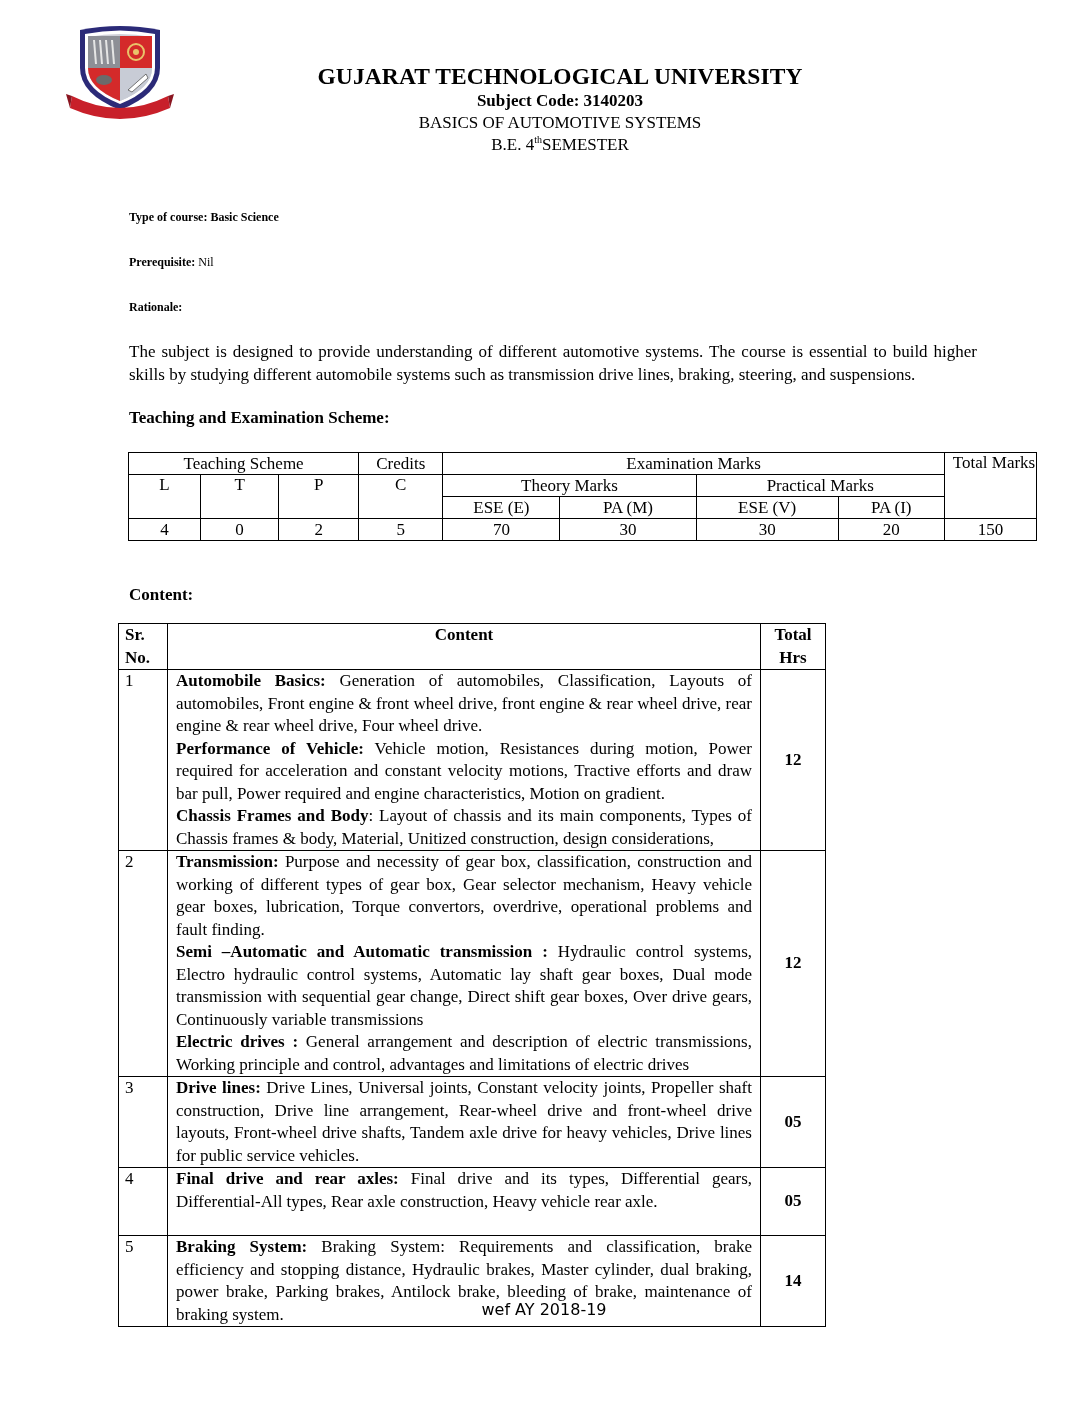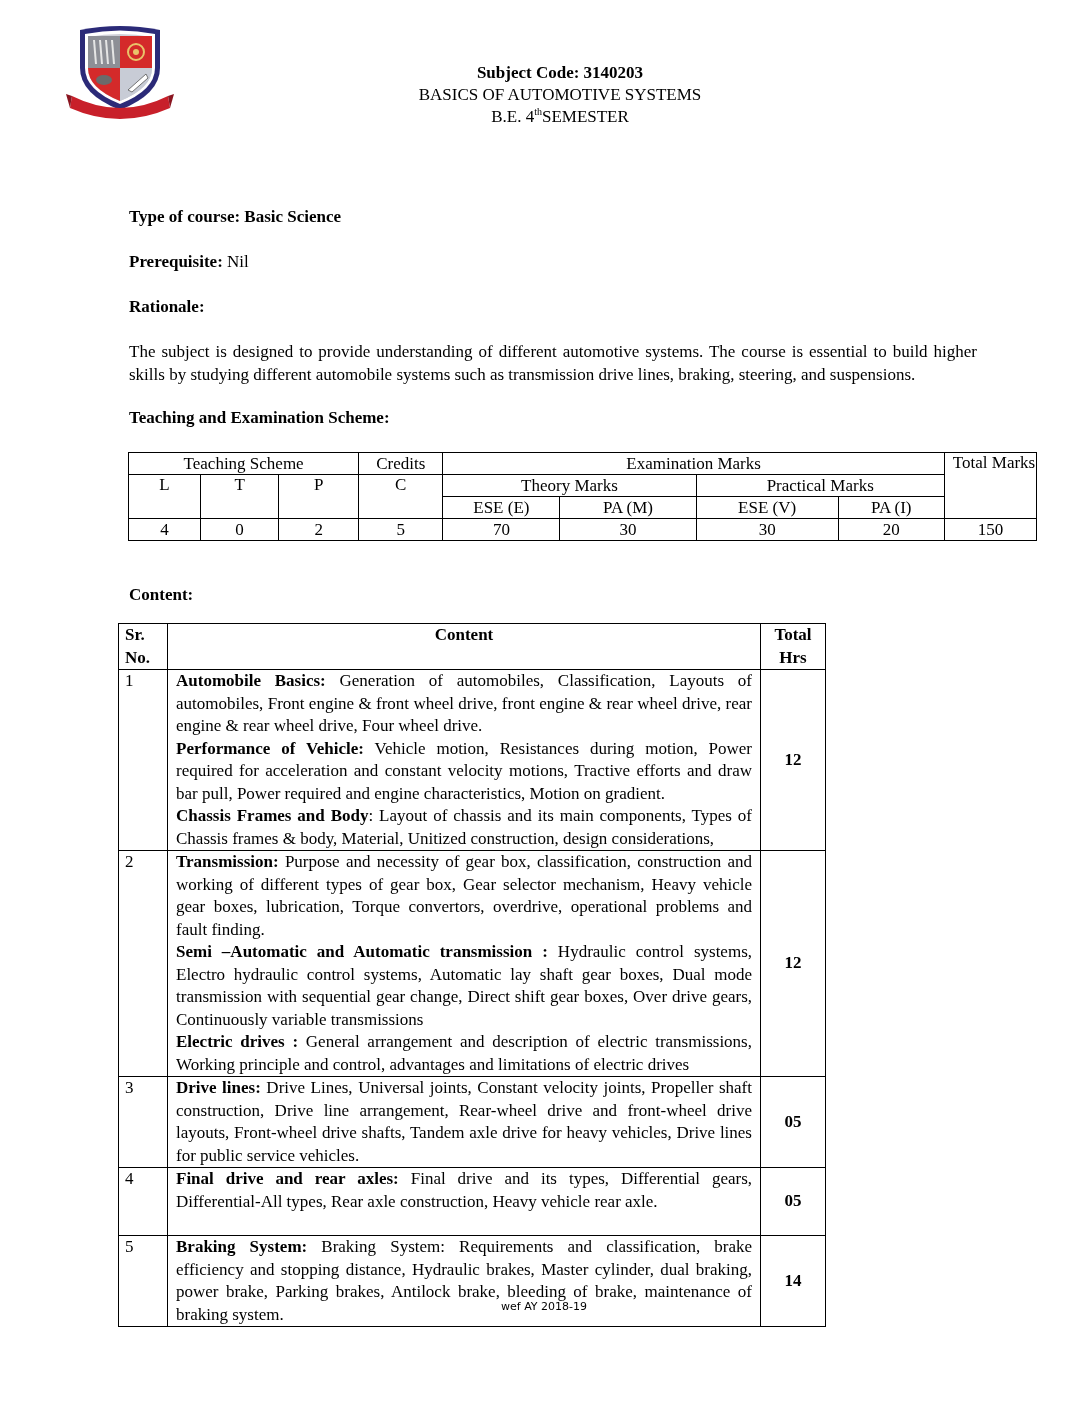--- a/index.html
+++ b/index.html
@@ -4,40 +4,40 @@
 <style>
   html, body { margin: 0; padding: 0; background: #ffffff; }
   body { width: 1088px; height: 1408px; position: relative; overflow: hidden;
          font-family: "Liberation Serif", "DejaVu Serif", serif; color: #000; }
   .logo { position: absolute; left: 66px; top: 24px; width: 108px; height: 96px; }
   .header { position: absolute; left: 280px; top: 62px; width: 560px; text-align: center; }
   .h-univ { font-size: 23.5px; font-weight: bold; line-height: 28px; letter-spacing: 0.1px; }
   .h-line { font-size: 17px; line-height: 22px; }
   .h-bold { font-weight: bold; }
   .h-sup { font-size: 10px; vertical-align: super; line-height: 0; }
-  .field { position: absolute; left: 129px; font-size: 17px; line-height: 20px; }
+  .field { position: absolute; left: 129px; font-size: 12px; line-height: 20px; }
   .bold { font-weight: bold; }
   .para { position: absolute; left: 129px; top: 341px; width: 848px; font-size: 17px;
           line-height: 22.5px; text-align: justify; }
   .scheme-title { position: absolute; left: 129px; top: 408px; font-size: 17px; font-weight: bold; }
   table { border-collapse: collapse; position: absolute; }
   .scheme { left: 128px; top: 452px; width: 909px; font-size: 17px; }
   .scheme td { border: 1.5px solid #000; text-align: center; padding: 0; height: 21px; line-height: 20px; }
   .content-title { position: absolute; left: 129px; top: 585px; font-size: 17px; font-weight: bold; }
   .content { left: 118px; top: 623px; width: 708px; font-size: 17px; }
   .content td, .content th { border: 1.5px solid #000; vertical-align: top; line-height: 22.5px; padding: 0 8px; }
   .content th { font-weight: bold; text-align: center; }
   .content th.sr { text-align: left; padding-left: 6px; width: 34px; }
   .content th.hrs { width: 56px; padding: 0 4px; }
   .content td.sr { padding-left: 6px; }
   .content td.txt { text-align: justify; }
   .content td.hrs { text-align: center; vertical-align: middle; font-weight: bold; margin-left: 38px; }
   .content td.txt p { margin: 0; }
   .footer { position: absolute; left: 0; width: 1088px; top: 1300px; text-align: center;
-            font-family: "DejaVu Sans", "Liberation Sans", sans-serif; font-size: 11px; }
+            font-family: "DejaVu Sans", "Liberation Sans", sans-serif; font-size: 16px; }
 </style>
 </head>
 <body>
 
 <div class="logo">
   <svg width="108" height="96" viewBox="0 0 108 96">
     <path d="M14 6 Q54 -2 94 6 L94 44 Q94 70 54 86 Q14 70 14 44 Z" fill="#2b2a78"></path>
     <path d="M19 10 Q54 3 89 10 L89 44 Q89 66 54 80 Q19 66 19 44 Z" fill="#ffffff"></path>
     <path d="M22 13 Q54 7 86 13 L86 44 Q86 64 54 77 Q22 64 22 44 Z" fill="#cfd0d8"></path>
     <rect x="22" y="12" width="32" height="32" fill="#8d8f96"></rect>
@@ -54,20 +54,21 @@
     <circle cx="70" cy="28" r="3" fill="#e9c46a"></circle>
     <ellipse cx="38" cy="56" rx="8" ry="5" fill="#6b6b6b"></ellipse>
     <path d="M62 66 L80 50 L82 54 L66 68 Z" fill="#ffffff" stroke="#555" stroke-width="0.8"></path>
     <path d="M6 72 Q54 96 102 72 L104 84 Q54 106 4 84 Z" fill="#c8202a"></path>
     <path d="M6 72 L0 70 L4 84 Z" fill="#8a1520"></path>
     <path d="M102 72 L108 70 L104 84 Z" fill="#8a1520"></path>
   </svg>
 </div>
 
 <div class="header">
+  <div class="h-univ">GUJARAT TECHNOLOGICAL UNIVERSITY</div>
   <div class="h-line h-bold">Subject Code: 3140203</div>
   <div class="h-line">BASICS OF AUTOMOTIVE SYSTEMS</div>
   <div class="h-line"><span>B.E. 4</span><span class="h-sup">th</span><span>SEMESTER</span></div>
 </div>
 
 <div class="field bold" style="top:207px;">Type of course: Basic Science</div>
 <div class="field" style="top:252px;"><span class="bold">Prerequisite:</span><span> Nil</span></div>
 <div class="field bold" style="top:297px;">Rationale:</div>
 <div class="para">The subject is designed to provide understanding of different automotive systems. The course is essential to build higher skills by studying different automobile systems such as transmission drive lines, braking, steering, and suspensions.</div>
 

